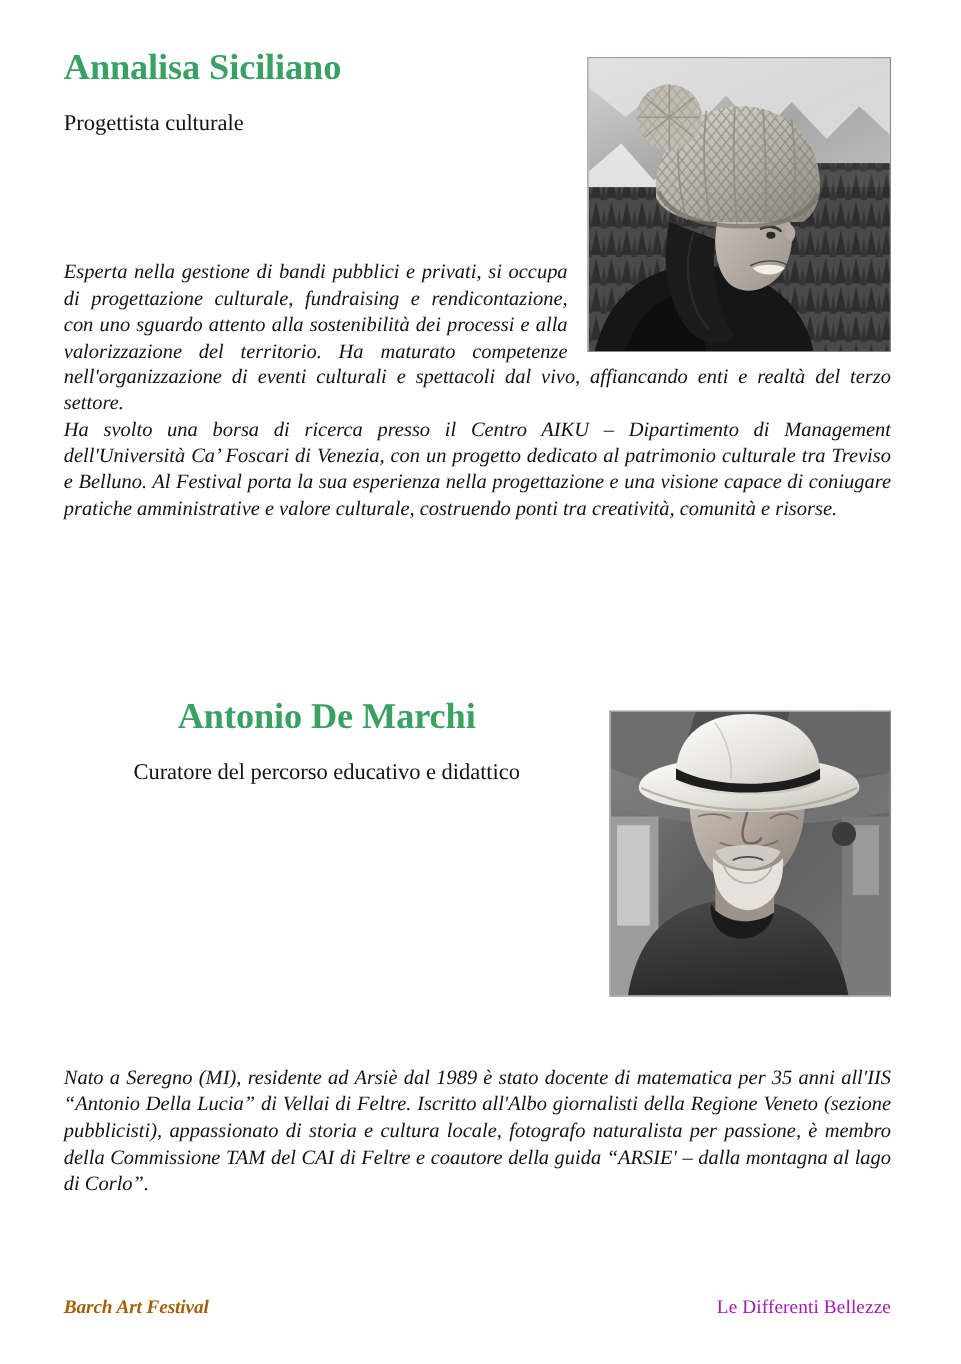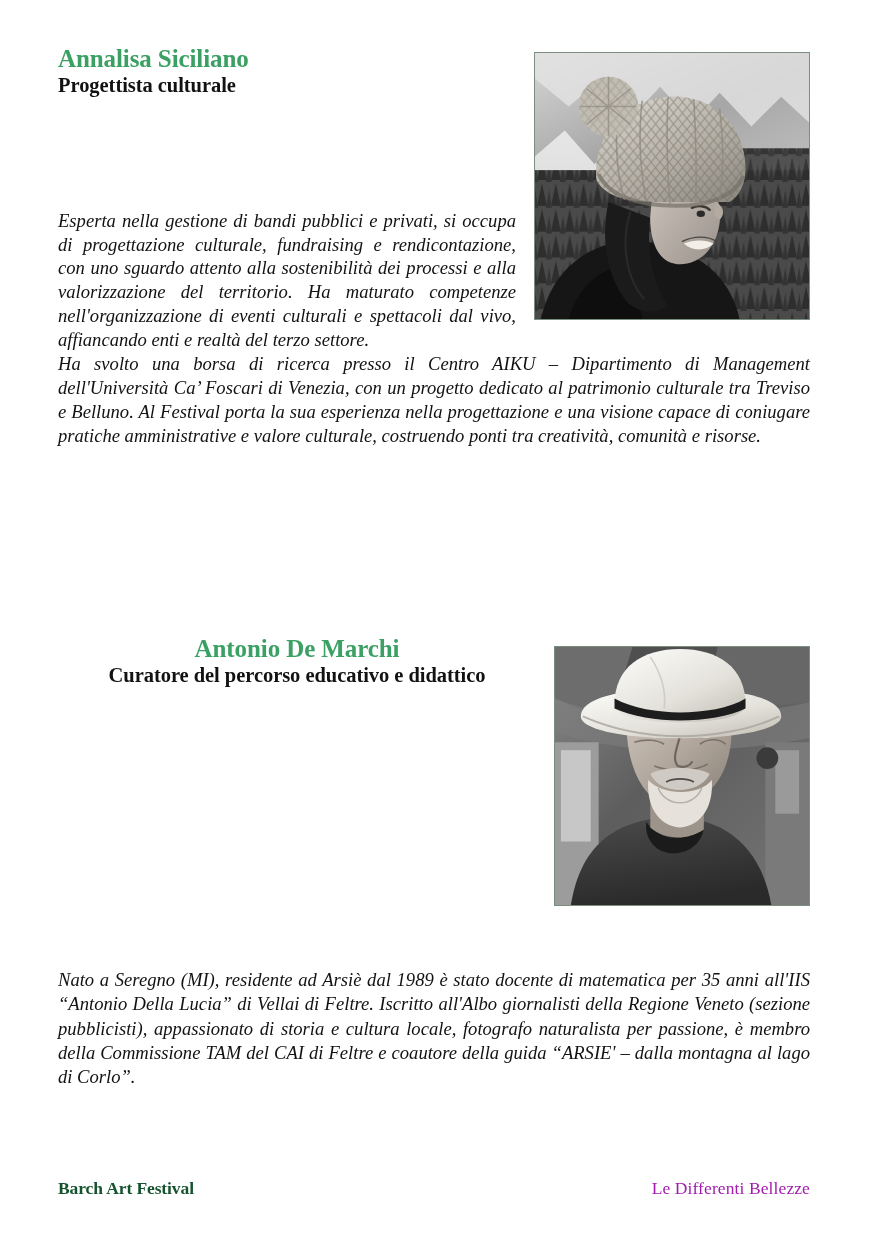--- a/index.html
+++ b/index.html
@@ -51,34 +51,34 @@
     shape-outside: inset(0);
   }
   .photo-2 {
     width: 256px;
     height: 260px;
     margin: 10px 0 8px 18px;
   }
   .photo svg { display: block; width: 100%; height: 100%; }
 
   .name {
-    font-size: 25px;
+    font-size: 33px;
     line-height: 1.02;
     font-weight: 700;
     color: #3aa063;
     letter-spacing: -0.1px;
     margin: 0;
     white-space: nowrap;
   }
   .role {
     font-size: 20.5px;
     line-height: 1.18;
-    font-weight: 700;
+    font-weight: 400;
     color: #121212;
-    margin: 1px 0 0 0;
+    margin: 20px 0 0 0;
     letter-spacing: -0.05px;
   }
 
   .bio {
     clear: none;
     font-size: 18.6px;
     line-height: 1.285;
     text-align: justify;
     text-justify: inter-word;
     hyphens: manual;
@@ -106,21 +106,21 @@
   .footer {
     position: absolute;
     left: 0;
     top: 1178px;
     width: 752px;
     display: flex;
     justify-content: space-between;
     align-items: baseline;
     font-size: 17.5px;
   }
-  .footer-left  { font-weight: 700; color: #14532d; letter-spacing: -0.1px; }
+  .footer-left  { font-weight: 700; color: #a16207; letter-spacing: -0.1px; font-style: italic; }
   .footer-right { font-weight: 400; color: #a21caf; letter-spacing: 0.1px; }
 </style>
 </head>
 <body>
 
 <div class="page">
   <div class="content">
 
     <section class="person person-1">
 

